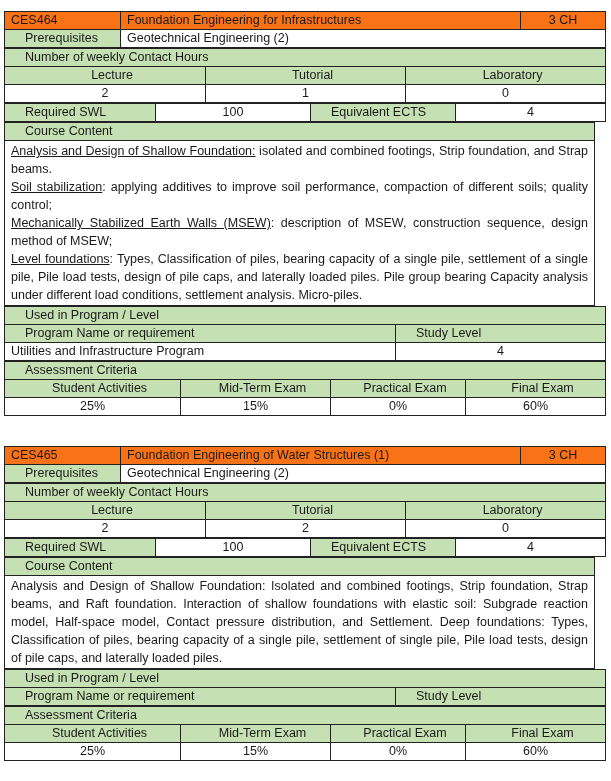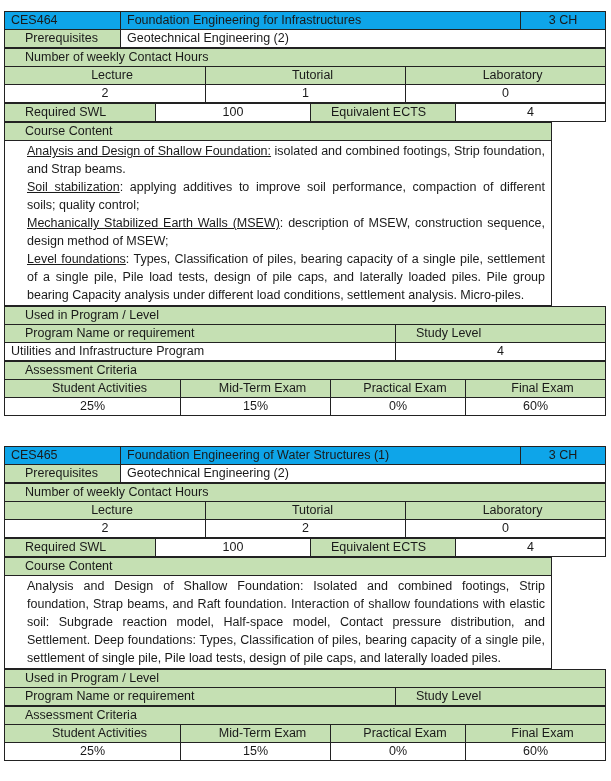--- a/index.html
+++ b/index.html
@@ -1,24 +1,24 @@
 <!DOCTYPE html>
 <html><head>
 <meta charset="utf-8">
 <style>
   html, body { margin:0; padding:0; background:#ffffff; }
   body { width:611px; height:781px; position:relative; font-family:"Liberation Sans", sans-serif; font-size:12.5px; color:#1a1a1a; }
   .course { position:absolute; left:4px; width:601px; }
-  table { border-collapse:collapse; width:548px; table-layout:fixed; }
+  table { border-collapse:collapse; width:591px; table-layout:fixed; }
   td { border:1px solid #222; padding:0 6px; height:17px; line-height:17px; white-space:nowrap; overflow:hidden; vertical-align:middle; }
-  .blue { background:#0ea5e9;margin-left:43px; }
+  .blue { background:#f97316;margin-left:43px; }
   .green { background:#c5e0b3;padding-left:20px; }
   .white { background:#ffffff; }
   .c { text-align:center; }
-  .content { white-space:normal; text-align:justify; line-height:18px; padding:1px 6px 1px 22px; height:auto; }
+  .content { white-space:normal; text-align:justify; line-height:18px; padding:1px 6px 1px 6px; height:auto; }
   .u { text-decoration:underline; }
 </style>
 </head>
 <body>
 
 <div class="course" style="top:11px;">
   <table>
     <colgroup>
         <col style="width:116px">
         <col style="width:400px">

